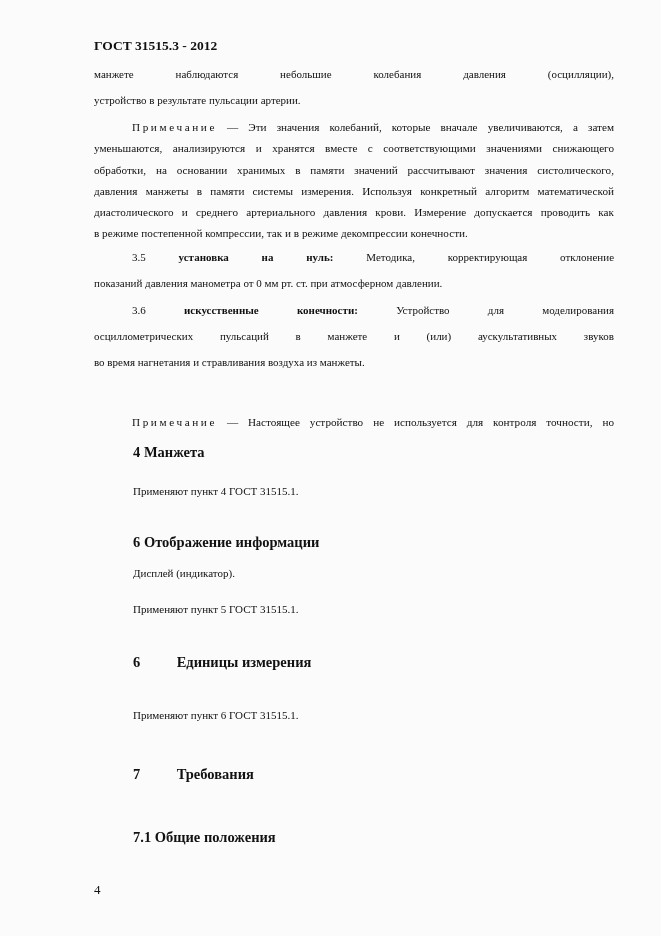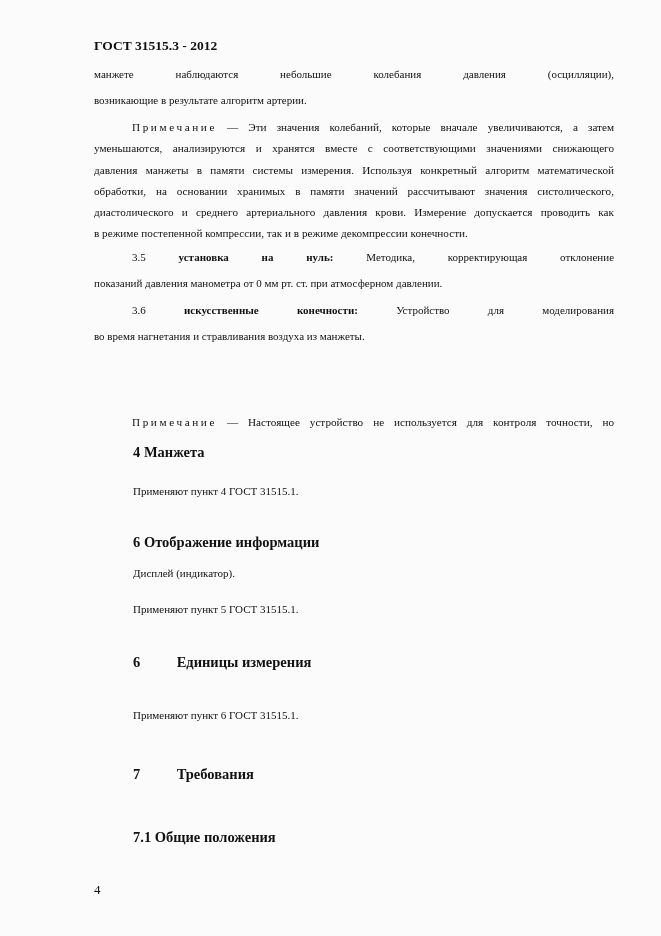--- a/index.html
+++ b/index.html
@@ -16,51 +16,52 @@
   .num { display:inline-block; width:40px; }
   .pgnum { left:94px; top:882px; font-size:13px; }
 </style>
 </head>
 <body>
 
 <div class="abs hdr">ГОСТ 31515.3 - 2012</div>
 
 <div class="abs body" style="left:94px; top:61px; width:520px;">
   <div class="just">манжете наблюдаются небольшие колебания давления (осцилляции),</div>
-  <div>возникающие в результате алгоритм артерии.</div>
+  <div>устройство в результате пульсации артерии.</div>
 </div>
 
 <div class="abs note" style="left:94px; top:117px; width:520px;">
   <div class="just" style="padding-left:38px;">
     <span class="sp">Примечание</span>
     <span>—</span>
     <span>Эти значения колебаний, которые вначале увеличиваются, а затем</span>
   </div>
   <div class="just">уменьшаются, анализируются и хранятся вместе с соответствующими значениями снижающего</div>
+  <div class="just">обработки, на основании хранимых в памяти значений рассчитывают значения систолического,</div>
   <div class="just">давления манжеты в памяти системы измерения. Используя конкретный алгоритм математической</div>
-  <div class="just">обработки, на основании хранимых в памяти значений рассчитывают значения систолического,</div>
   <div class="just">диастолического и среднего артериального давления крови. Измерение допускается проводить как</div>
   <div>в режиме постепенной компрессии, так и в режиме декомпрессии конечности.</div>
 </div>
 
 <div class="abs body" style="left:94px; top:244px; width:520px;">
   <div class="just" style="padding-left:38px;">
     <span>3.5</span>
     <span class="bold">установка на нуль:</span>
     <span>Методика, корректирующая отклонение</span>
   </div>
   <div>показаний давления манометра от 0 мм рт. ст. при атмосферном давлении.</div>
 </div>
 
 <div class="abs body" style="left:94px; top:297px; width:520px;">
   <div class="just" style="padding-left:38px;">
     <span>3.6</span>
     <span class="bold">искусственные конечности:</span>
     <span>Устройство для моделирования</span>
   </div>
+  <div class="just">осциллометрических пульсаций в манжете и (или) аускультативных звуков</div>
   <div>во время нагнетания и стравливания воздуха из манжеты.</div>
 </div>
 
 <div class="abs note" style="left:94px; top:384px; width:520px;">
   <div class="just" style="padding-left:38px;margin-top:28px;">
     <span class="sp">Примечание</span>
     <span>—</span>
     <span>Настоящее устройство не используется для контроля точности, но</span>
   </div>
 </div>

